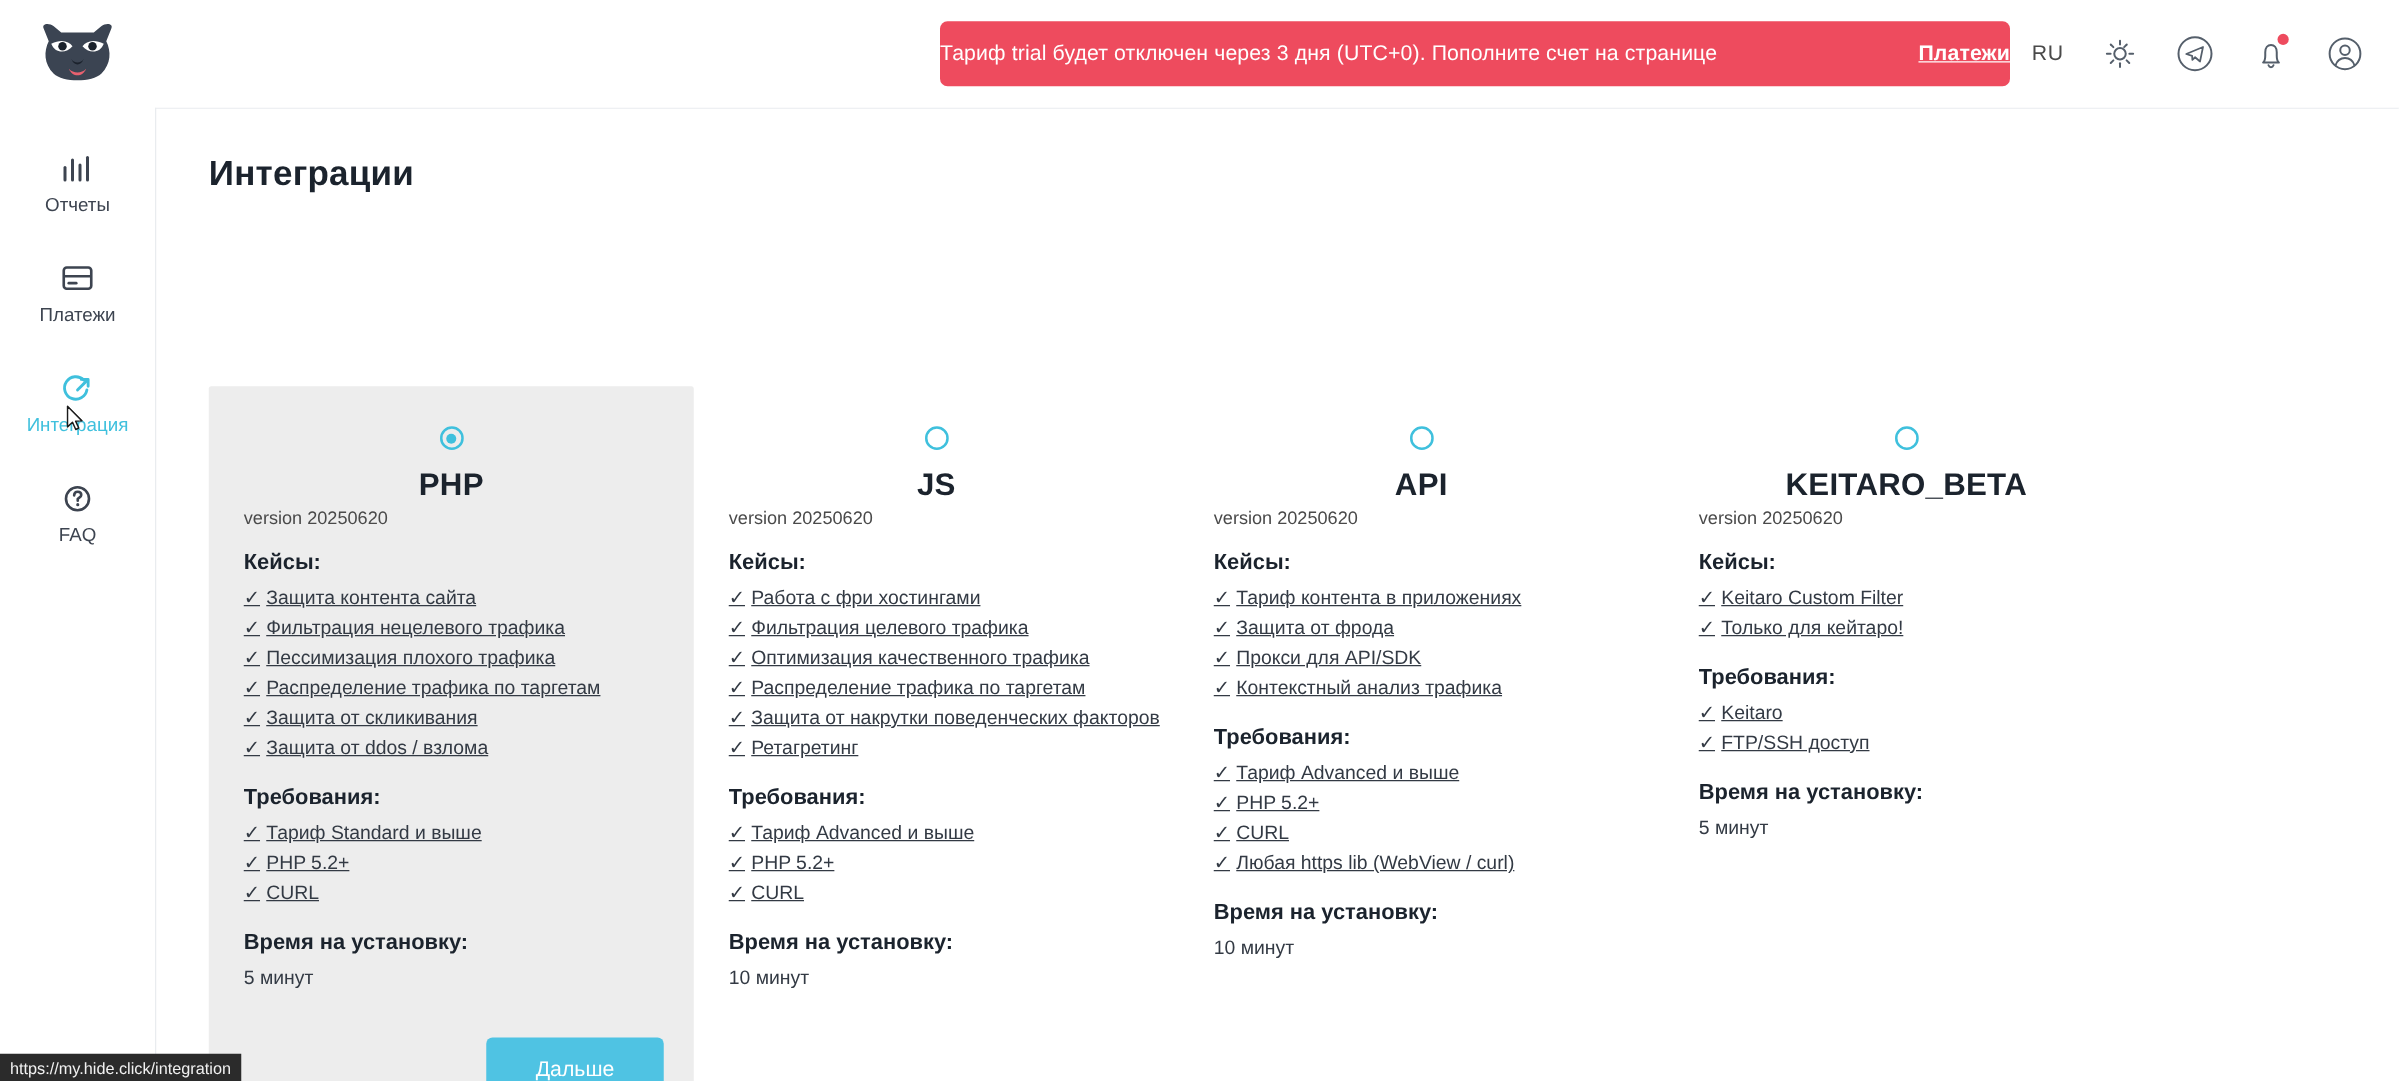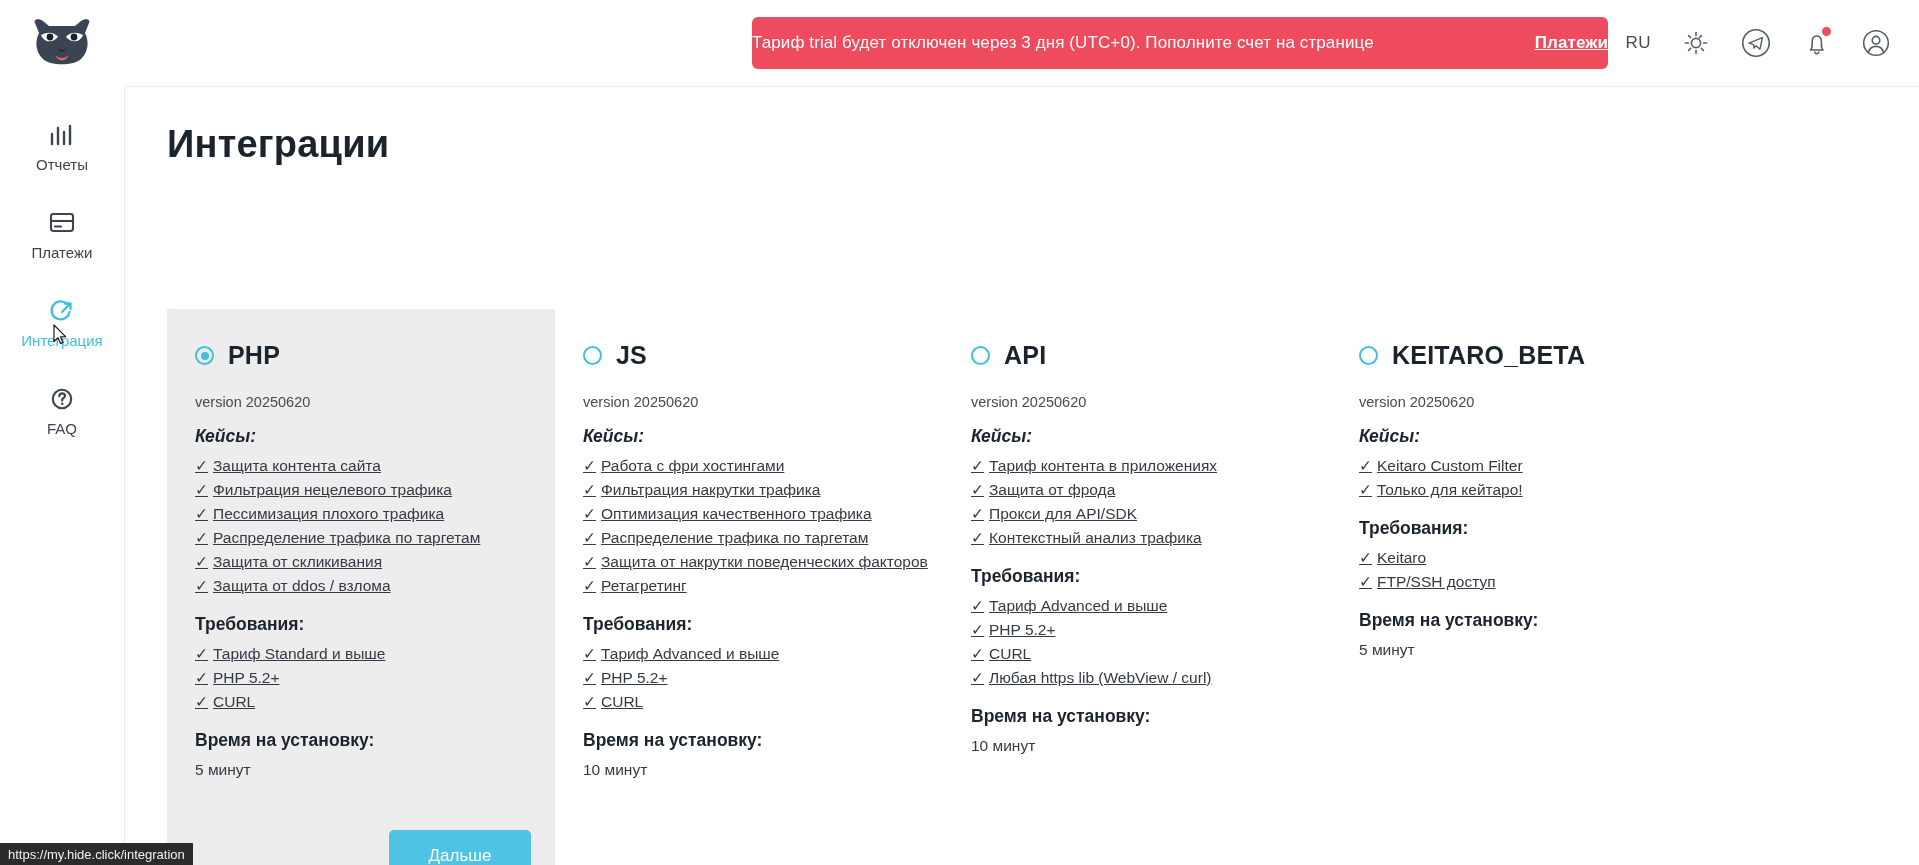--- a/index.html
+++ b/index.html
@@ -95,21 +95,21 @@
     position: absolute;
     top: 86px; left: 124px;
     width: 1795px; height: 779px;
     background: #ffffff;
     border-left: 1px solid #e9ecef;
     border-top: 1px solid #e9ecef;
     overflow: hidden;
   }
   .page-title {
     margin: 36px 0 0 42px;
-    font-size: 38px;
+    font-size: 28px;
     font-weight: bold;
     color: #1b232d;
     letter-spacing: .2px;
   }
 
   .cards {
     position: absolute;
     top: 222px; left: 42px;
     width: 1720px;
     display: flex;
@@ -121,21 +121,22 @@
     position: relative;
     min-height: 373px;
   }
   .card.selected {
     background: #ededed;
     border-radius: 2px;
     min-height: 597px;
   }
   .card-head {
     display: flex; align-items: center; gap: 14px;
-    margin-bottom: 24px;
+    margin-bottom: 4px;
+    flex-direction: column;
   }
   .radio {
     width: 19px; height: 19px;
     border-radius: 50%;
     border: 2px solid #3fc0dd;
     flex: 0 0 auto;
     position: relative;
     background: transparent;
   }
   .radio.on::after {
@@ -149,21 +150,21 @@
     letter-spacing: .2px;
   }
   .version {
     font-size: 14.5px; color: #4a4a4a;
     margin: 0 0 16px 0;
   }
   .sec-title {
     font-size: 17.5px; font-weight: bold; color: #1b232d;
     margin: 16px 0 7px 0;
   }
-  .sec-title.first { margin-top: 13px; font-style: italic; }
+  .sec-title.first { margin-top: 13px; }
   .li {
     font-size: 15.5px; color: #333a44;
     line-height: 24px;
     white-space: nowrap;
     text-decoration: underline;
   }
   .li .chk { margin-right: 5px; }
   .plain {
     font-size: 15.5px; color: #333a44;
     line-height: 24px;
@@ -346,21 +347,21 @@
 
     <div class="card">
       <div class="card-head">
         <span class="radio"></span>
         <span class="card-title">JS</span>
       </div>
       <div class="version">version 20250620</div>
 
       <div class="sec-title first">Кейсы:</div>
       <div class="li"><span class="chk">✓</span><span>Работа с фри хостингами</span></div>
-      <div class="li"><span class="chk">✓</span><span>Фильтрация накрутки трафика</span></div>
+      <div class="li"><span class="chk">✓</span><span>Фильтрация целевого трафика</span></div>
       <div class="li"><span class="chk">✓</span><span>Оптимизация качественного трафика</span></div>
       <div class="li"><span class="chk">✓</span><span>Распределение трафика по таргетам</span></div>
       <div class="li"><span class="chk">✓</span><span>Защита от накрутки поведенческих факторов</span></div>
       <div class="li"><span class="chk">✓</span><span>Ретагретинг</span></div>
 
       <div class="sec-title">Требования:</div>
       <div class="li"><span class="chk">✓</span><span>Тариф Advanced и выше</span></div>
       <div class="li"><span class="chk">✓</span><span>PHP 5.2+</span></div>
       <div class="li"><span class="chk">✓</span><span>CURL</span></div>
 

